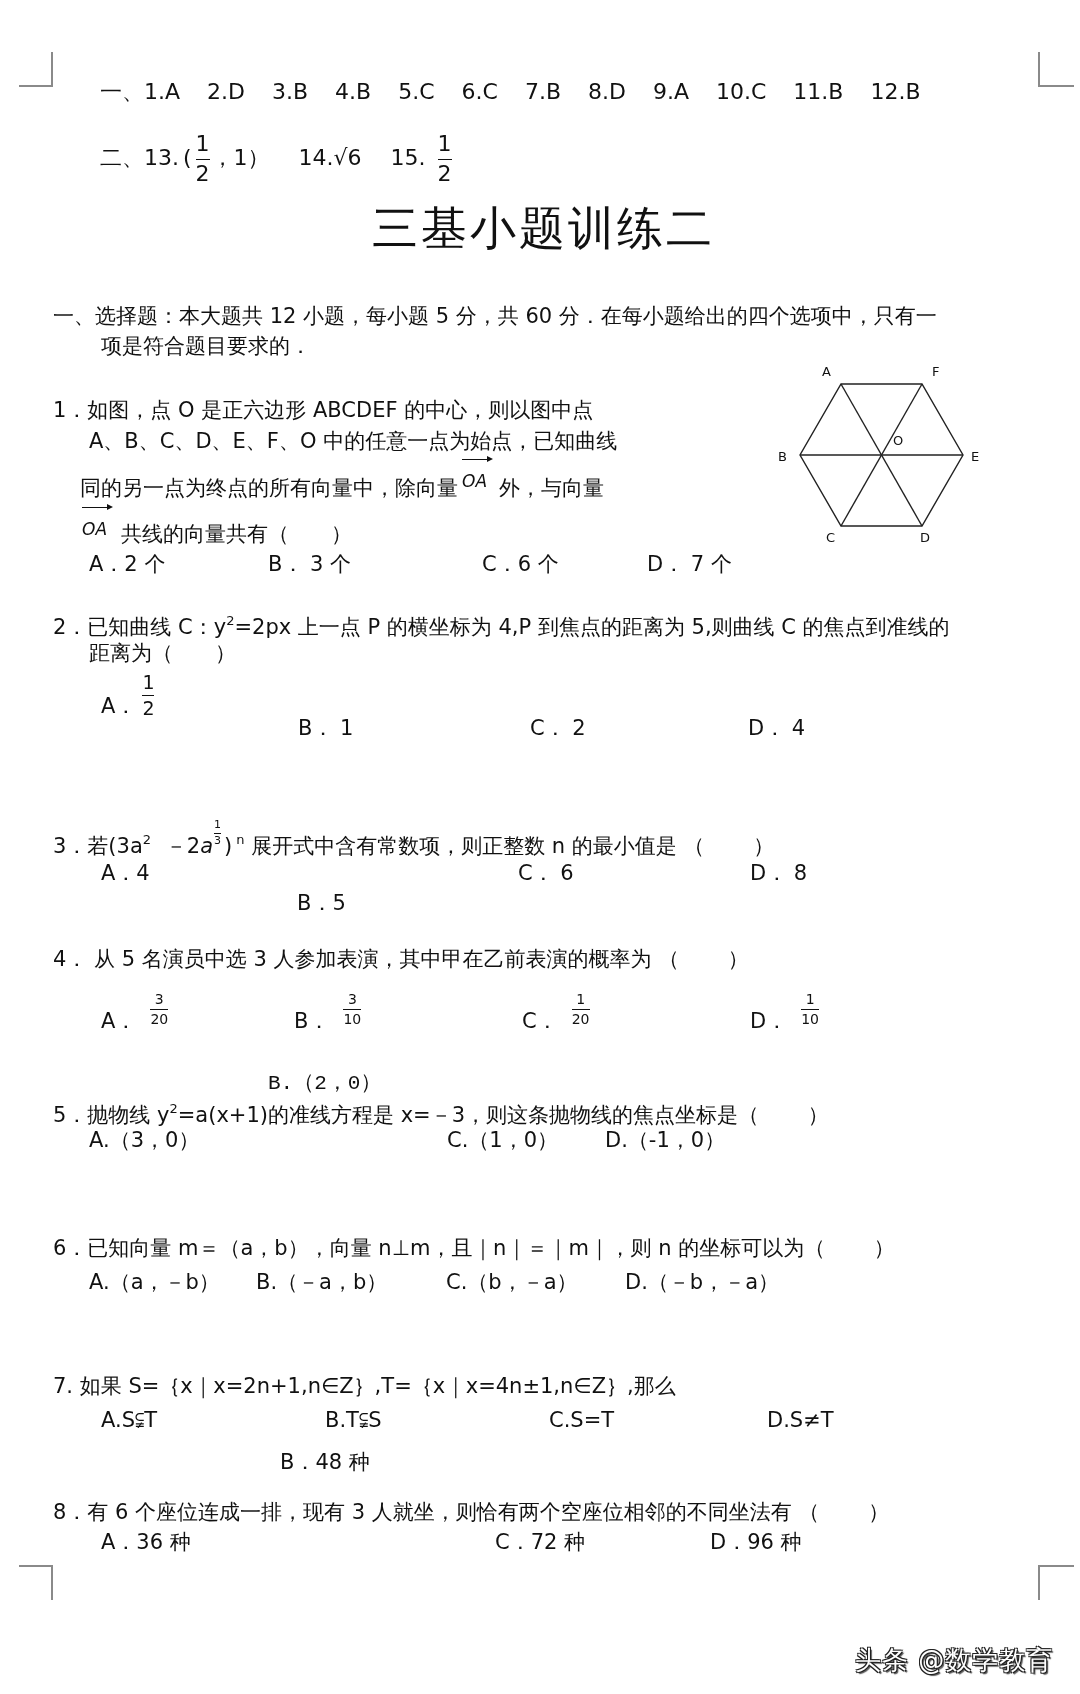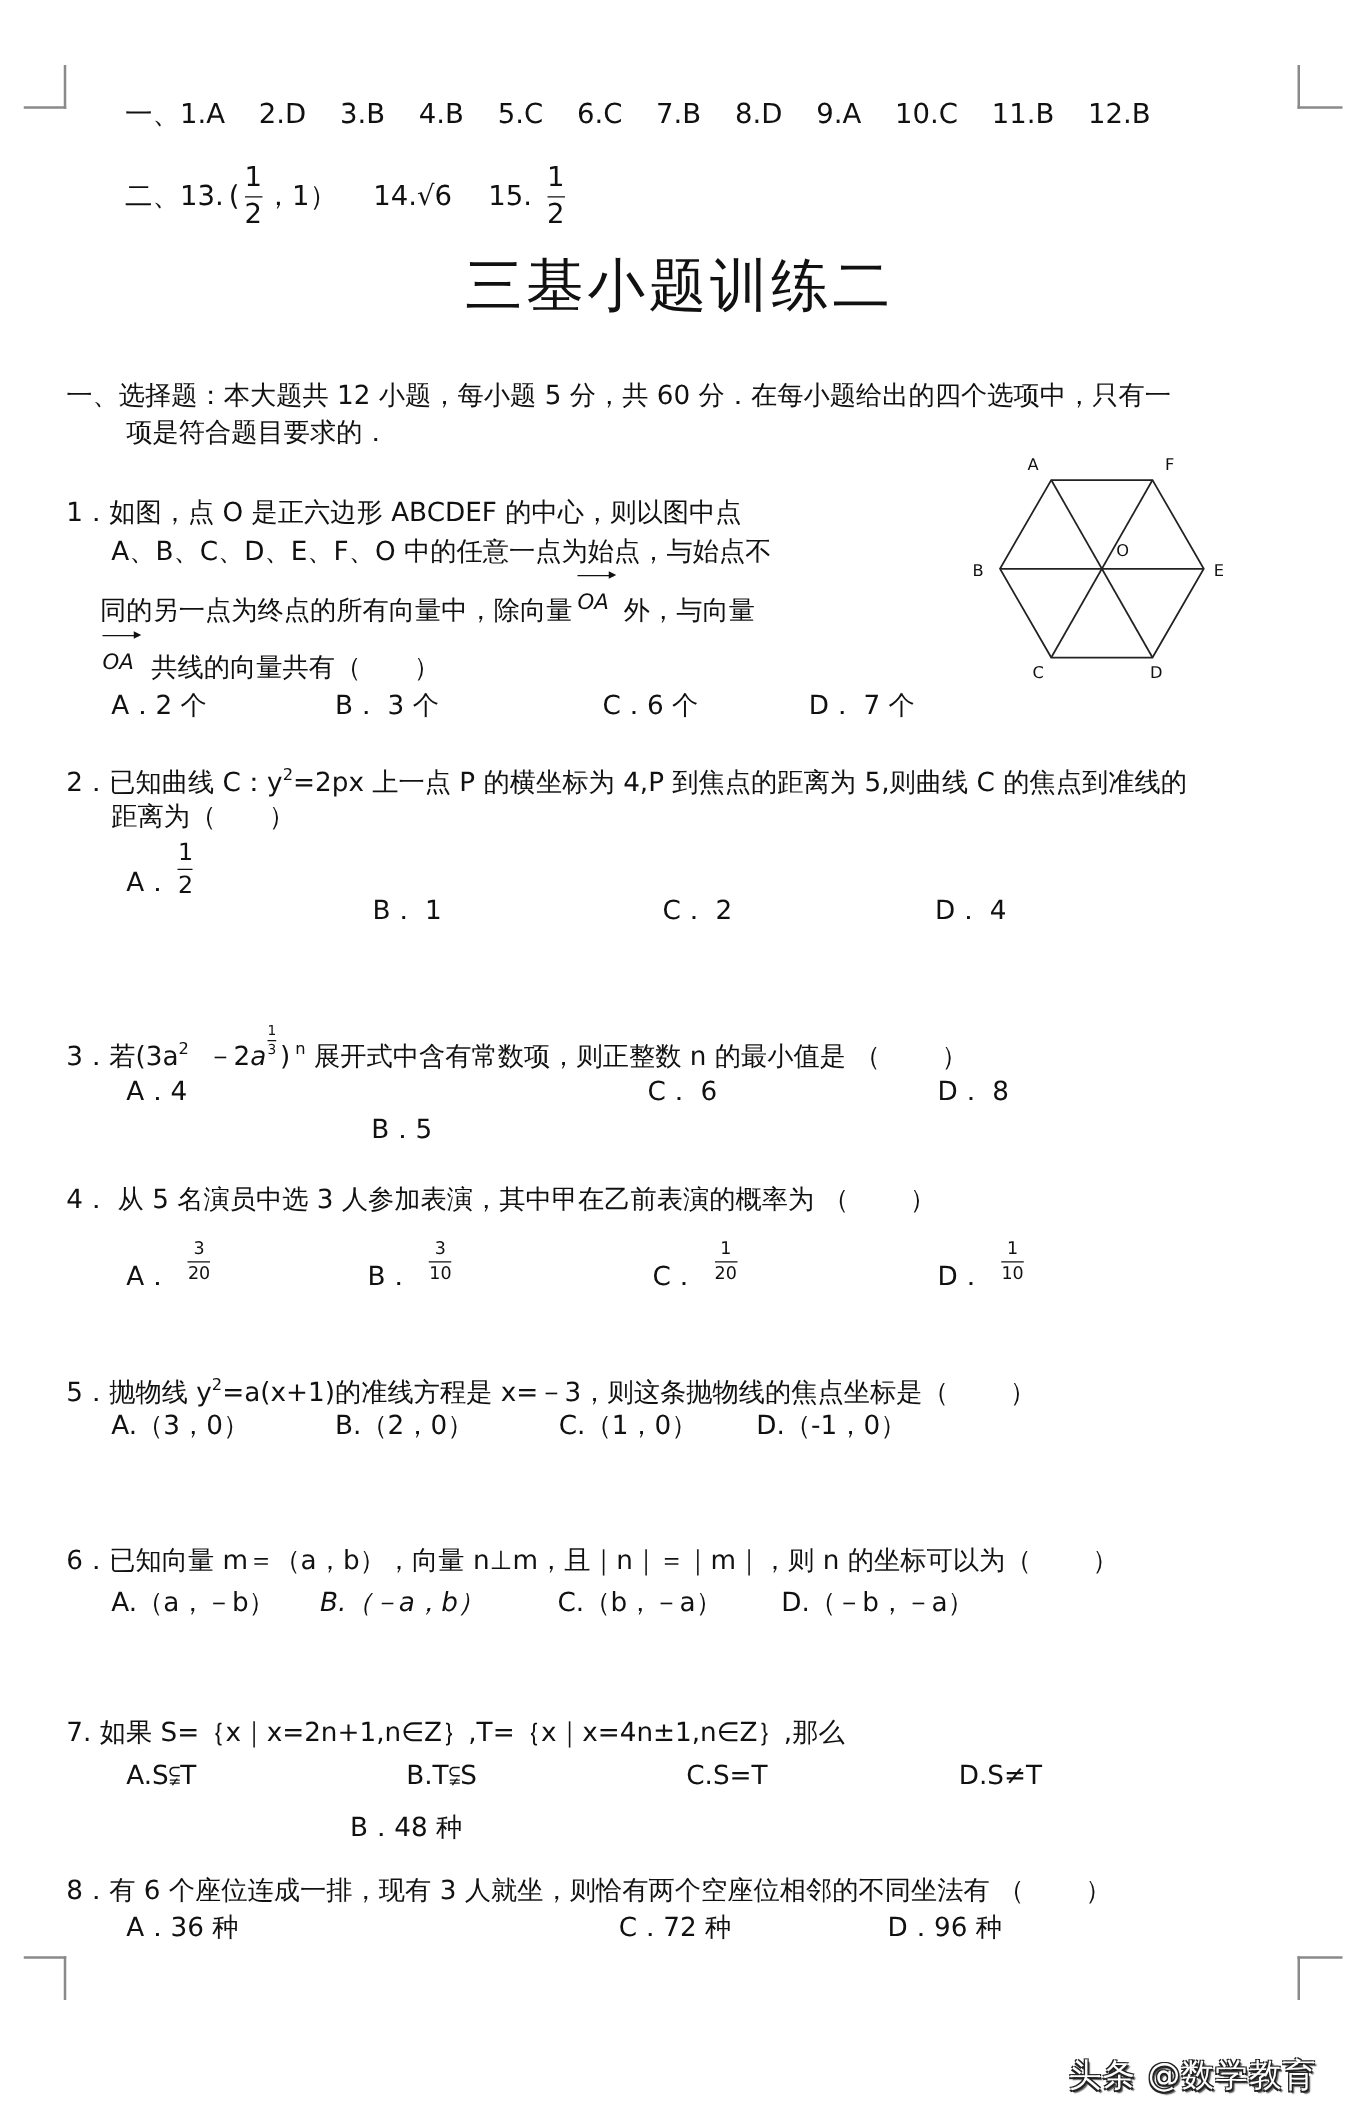--- a/index.html
+++ b/index.html
@@ -66,21 +66,21 @@
   <span style="display:inline-block;width:22px"></span><span>14.</span><span>√6</span>
   <span style="display:inline-block;width:22px"></span><span>15.</span><span style="display:inline-block;width:12px"></span><span class="frac"><span class="num">1</span><span class="bar"></span><span class="den">2</span></span>
 </div>
 
 <div class="abs title" style="left:372px;top:200px;">三基小题训练二</div>
 
 <div class="abs t" style="left:53px;top:302px;">一、选择题：本大题共 12 小题，每小题 5 分，共 60 分．在每小题给出的四个选项中，只有一</div>
 <div class="abs t" style="left:101px;top:332px;">项是符合题目要求的．</div>
 
 <div class="abs t" style="left:53px;top:396px;">1．如图，点 O 是正六边形 ABCDEF 的中心，则以图中点</div>
-<div class="abs t" style="left:89px;top:427px;">A、B、C、D、E、F、O 中的任意一点为始点，与始点不</div>
+<div class="abs t" style="left:89px;top:427px;">A、B、C、D、E、F、O 中的任意一点为始点，已知曲线</div>
 <div class="abs t" style="left:80px;top:474px;">
   <span>同的另一点为终点的所有向量中，除向量</span><span class="vec" style="margin:0 6px 0 4px;top:-8px">OA</span><span style="margin-left:6px">外，与向量</span>
 </div>
 <div class="abs t" style="left:82px;top:520px;">
   <span class="vec" style="top:-6px">OA</span><span style="margin-left:14px">共线的向量共有（　　）</span>
 </div>
 <div class="opt" style="left:89px;top:550px;">A．2 个</div>
 <div class="opt" style="left:268px;top:550px;">B．  3 个</div>
 <div class="opt" style="left:482px;top:550px;">C．6 个</div>
 <div class="opt" style="left:647px;top:550px;">D．  7 个</div>
@@ -133,27 +133,27 @@
   <span>C．</span><span class="frac" style="font-size:14px;margin-left:14px;top:-12px"><span class="num">1</span><span class="bar"></span><span class="den">20</span></span>
 </div>
 <div class="opt" style="left:750px;top:1004px;">
   <span>D．</span><span class="frac" style="font-size:14px;margin-left:14px;top:-12px"><span class="num">1</span><span class="bar"></span><span class="den">10</span></span>
 </div>
 
 <div class="abs t" style="left:53px;top:1095px;">
   <span>5．抛物线 y</span><span class="sup">2</span><span>=a(x+1)的准线方程是 x=－3，则这条抛物线的焦点坐标是（　　 ）</span>
 </div>
 <div class="opt" style="left:89px;top:1126px;">A.（3，0）</div>
-<div class="opt" style="left:268px;top:1126px;">B.（2，0）</div>
+<div class="opt" style="left:268px;top:1070px;font-family:Liberation Mono, monospace;">B.（2，0）</div>
 <div class="opt" style="left:447px;top:1126px;">C.（1，0）</div>
 <div class="opt" style="left:605px;top:1126px;">D.（-1，0）</div>
 
 <div class="abs t it-mix" style="left:53px;top:1234px;">6．已知向量 m＝（a，b），向量 n⊥m，且｜n｜＝｜m｜，则 n 的坐标可以为（　　 ）</div>
 <div class="opt" style="left:89px;top:1268px;">A.（a，－b）</div>
-<div class="opt" style="left:256px;top:1268px;font-style:italic;">B.（－a，b）</div>
+<div class="opt" style="left:256px;top:1268px;">B.（－a，b）</div>
 <div class="opt" style="left:446px;top:1268px;">C.（b，－a）</div>
 <div class="opt" style="left:625px;top:1268px;">D.（－b，－a）</div>
 
 <div class="abs t" style="left:53px;top:1372px;">7. 如果 S=｛x｜x=2n+1,n∈Z｝,T=｛x｜x=4n±1,n∈Z｝,那么</div>
 <div class="opt" style="left:101px;top:1406px;">A.S⫋T</div>
 <div class="opt" style="left:325px;top:1406px;">B.T⫋S</div>
 <div class="opt" style="left:549px;top:1406px;">C.S=T</div>
 <div class="opt" style="left:767px;top:1406px;">D.S≠T</div>
 
 <div class="abs t" style="left:53px;top:1498px;">8．有 6 个座位连成一排，现有 3 人就坐，则恰有两个空座位相邻的不同坐法有  （　　 ）</div>

